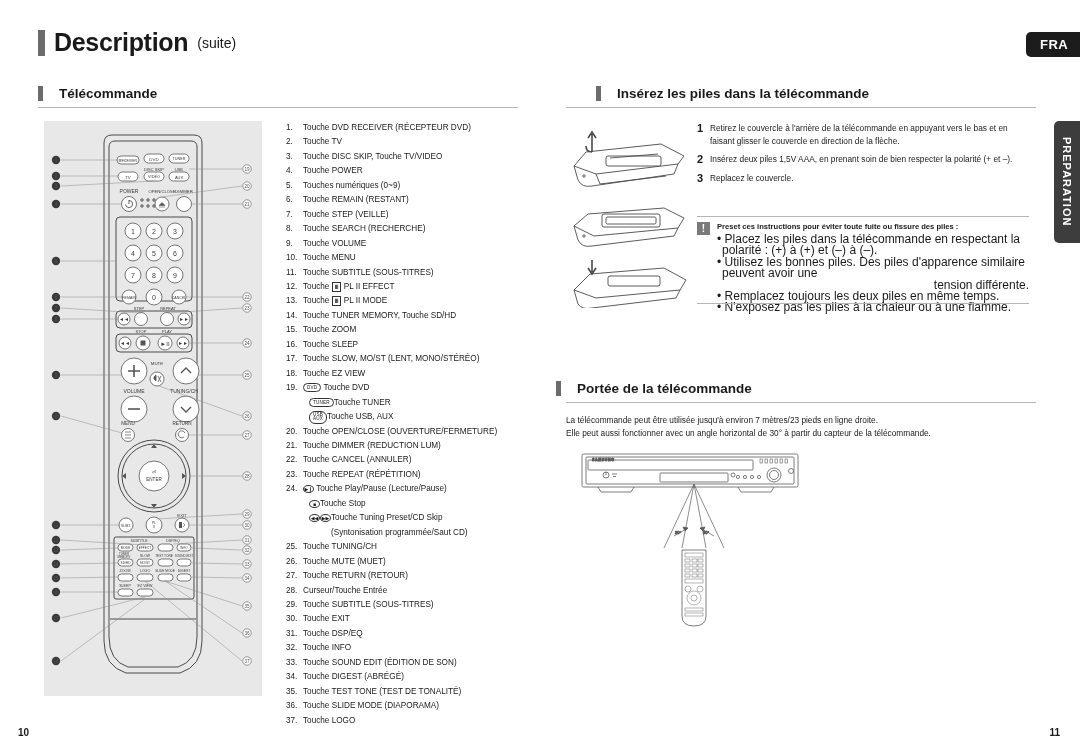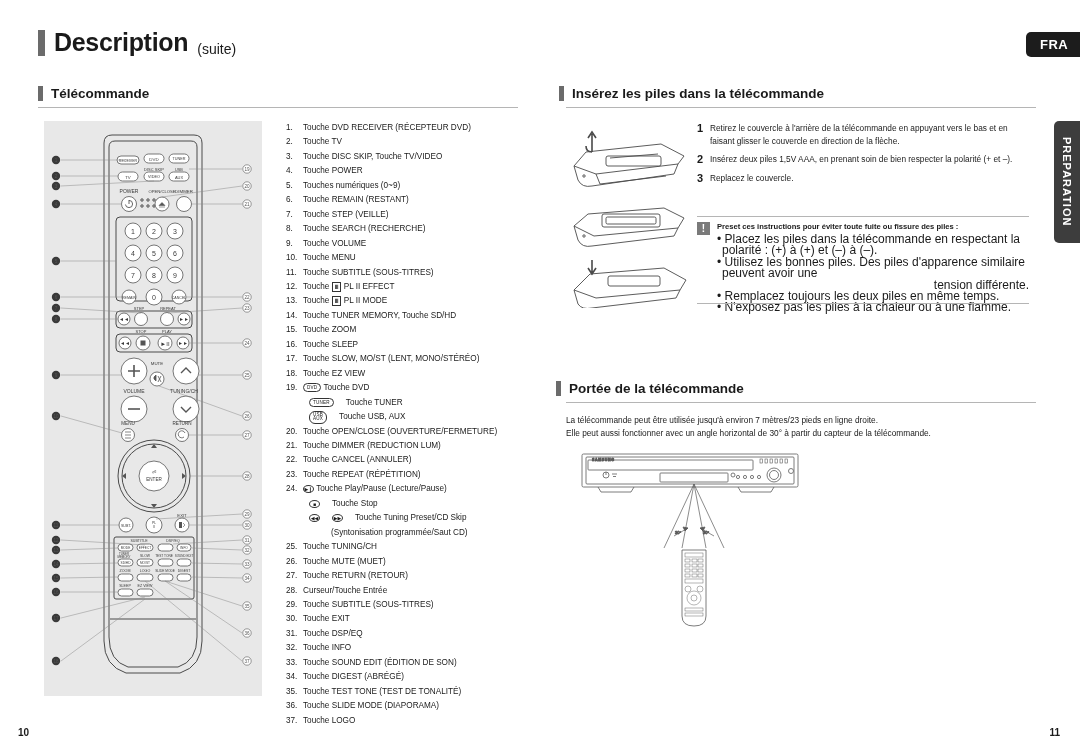--- a/index.html
+++ b/index.html
@@ -9,21 +9,21 @@
     background: #ffffff;
     font-family: "Liberation Sans", sans-serif;
     color: #1a1a1a;
     overflow: hidden;
   }
   .page { position: relative; width: 1080px; height: 753px; }
 
   
   .page-title-wrap {
     position: absolute; left: 38px; top: 28px;
-    display: flex; align-items: flex-end; gap: 9px;
+    display: flex; align-items: center; gap: 9px;
   }
   .title-bar {
     width: 7px; height: 26px; background: #6b6b6b;
     align-self: center; margin-top: 1px;
   }
   .page-title {
     font-size: 25px; font-weight: bold; letter-spacing: -0.3px;
   }
   .page-title-sub { font-size: 14px; font-weight: normal; }
 
@@ -45,21 +45,21 @@
     display: flex; align-items: center; justify-content: center;
   }
   .prep-tab span {
     writing-mode: vertical-rl;
     font-size: 11px; font-weight: bold; letter-spacing: 1px;
   }
 
   
   .section-head {
     position: absolute;
-    display: flex; align-items: flex-end; gap: 8px;
+    display: flex; align-items: flex-end; gap: 16px;
   }
   .section-head .sbar { width: 5px; height: 15px; background: #6b6b6b; }
   .section-head .stxt { font-size: 13.5px; font-weight: bold; }
   .section-rule {
     position: absolute; height: 1px; background: #b5b5b5;
   }
 
   
   #remote-panel {
     position: absolute; left: 44px; top: 121px;
@@ -69,21 +69,21 @@
   #remote-svg { display: block; }
 
   #button-list {
     position: absolute; left: 286px; top: 121px;
     width: 250px;
     font-size: 8.2px; line-height: 14.45px; color: #1a1a1a;
   }
   #button-list .li { display: flex; }
   #button-list .num { width: 17px; flex: 0 0 17px; text-align: left; }
   #button-list .txt { flex: 1 1 auto; }
-  #button-list .sub { padding-left: 23px; display: flex; align-items: center; gap: 12px;}
+  #button-list .sub { padding-left: 23px; display: flex; align-items: center; gap: 0;}
   #button-list .sub2 { padding-left: 45px; }
   .srcbtn {
     display: inline-block; border: 1px solid #333; border-radius: 6px;
     font-size: 4.6px; padding: 0.5px 3px; line-height: 6px;
     vertical-align: middle; letter-spacing: 0.2px;
   }
   .srcbtn.two { line-height: 4.6px; padding: 1px 3px; text-align: center;}
   .plii {
     display: inline-block; border: 1px solid #333;
     font-size: 5.5px; padding: 0px 2px; line-height: 8px;
@@ -697,21 +697,21 @@
       <div class="li">
         <span class="num">36.</span>
         <span class="txt">Touche SLIDE MODE (DIAPORAMA)</span>
       </div>
       <div class="li">
         <span class="num">37.</span>
         <span class="txt">Touche LOGO</span>
       </div>
     </div>
 
-  <div class="section-head" style="left:559px; top:86px;">
+  <div class="section-head" style="left:596px; top:86px;">
     <div class="sbar"></div>
     <div class="stxt">Insérez les piles dans la télécommande</div>
   </div>
   <div class="section-rule" style="left:566px; top:107px; width:470px;"></div>
 
   <div id="battery-illus">
     <svg width="130" height="190" viewBox="0 0 130 190">
       <g fill="none" stroke="#4a4a4a" stroke-width="0.9">
 
         <path d="M8,48 L20,34 L95,26 L118,38 L112,46 L30,56 Z" fill="#fff"></path>

